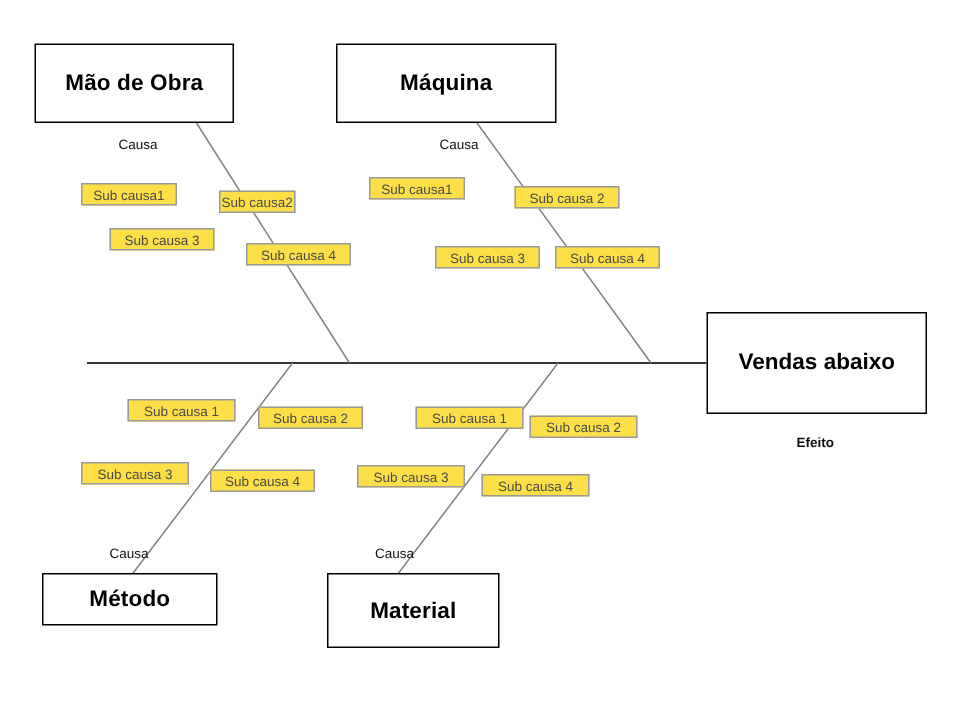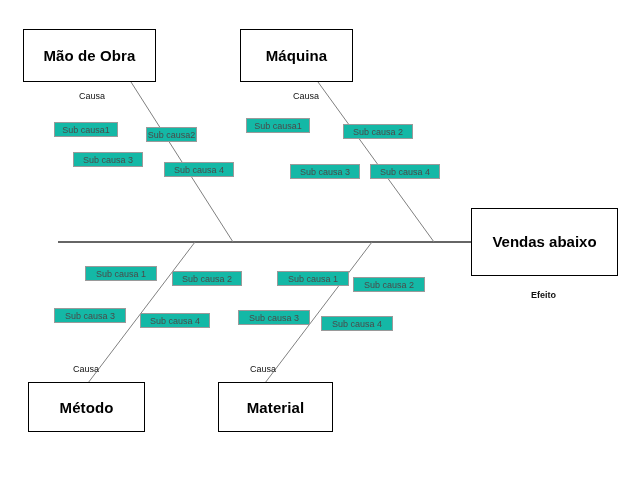--- a/index.html
+++ b/index.html
@@ -50,21 +50,21 @@
     font-weight: bold;
     font-size: 15px;
     line-height: 1.32;
     color: #000000;
     padding: 0 6px;
   }
   .sub-box {
     position: absolute;
     box-sizing: border-box;
     border: 1px solid #9a9a9a;
-    background: #14b8a6;
+    background: #fde047;
     display: flex;
     align-items: center;
     justify-content: center;
     font-size: 9px;
     color: #4a4a4a;
     white-space: nowrap;
     height: 15px;
   }
   .cause-label {
     position: absolute;
@@ -96,40 +96,40 @@
 
   <div class="cat-box" style="left:23px; top:29px; width:133px; height:53px;">
     <span>Mão de Obra</span>
   </div>
   <div class="cause-label" style="left:79px; top:91px;">Causa</div>
   <div class="sub-box" style="left:54px; top:122px; width:64px;">Sub causa1</div>
   <div class="sub-box" style="left:146px; top:127px; width:51px;">Sub causa2</div>
   <div class="sub-box" style="left:73px; top:152px; width:70px;">Sub causa 3</div>
   <div class="sub-box" style="left:164px; top:162px; width:70px;">Sub causa 4</div>
 
-  <div class="cat-box" style="left:240px; top:29px; width:113px; height:53px;">
+  <div class="cat-box" style="left:224px; top:29px; width:147px; height:53px;">
     <span>Máquina</span>
   </div>
   <div class="cause-label" style="left:293px; top:91px;">Causa</div>
   <div class="sub-box" style="left:246px; top:118px; width:64px;">Sub causa1</div>
   <div class="sub-box" style="left:343px; top:124px; width:70px;">Sub causa 2</div>
   <div class="sub-box" style="left:290px; top:164px; width:70px;">Sub causa 3</div>
   <div class="sub-box" style="left:370px; top:164px; width:70px;">Sub causa 4</div>
 
   <div class="effect-box" style="left:471px; top:208px; width:147px; height:68px;">
     <span><span>Vendas abaixo</span><br></span>
   </div>
   <div class="effect-label" style="left:531px; top:290px;">Efeito</div>
 
   <div class="sub-box" style="left:85px; top:266px; width:72px;">Sub causa 1</div>
   <div class="sub-box" style="left:172px; top:271px; width:70px;">Sub causa 2</div>
   <div class="sub-box" style="left:54px; top:308px; width:72px;">Sub causa 3</div>
   <div class="sub-box" style="left:140px; top:313px; width:70px;">Sub causa 4</div>
   <div class="cause-label" style="left:73px; top:364px;">Causa</div>
-  <div class="cat-box" style="left:28px; top:382px; width:117px; height:50px;">
+  <div class="cat-box" style="left:28px; top:382px; width:117px; height:35px;">
     <span>Método</span>
   </div>
 
   <div class="sub-box" style="left:277px; top:271px; width:72px;">Sub causa 1</div>
   <div class="sub-box" style="left:353px; top:277px; width:72px;">Sub causa 2</div>
   <div class="sub-box" style="left:238px; top:310px; width:72px;">Sub causa 3</div>
   <div class="sub-box" style="left:321px; top:316px; width:72px;">Sub causa 4</div>
   <div class="cause-label" style="left:250px; top:364px;">Causa</div>
   <div class="cat-box" style="left:205px; top:382px; width:115px; height:50px;margin-left:13px;">
     <span>Material</span>

